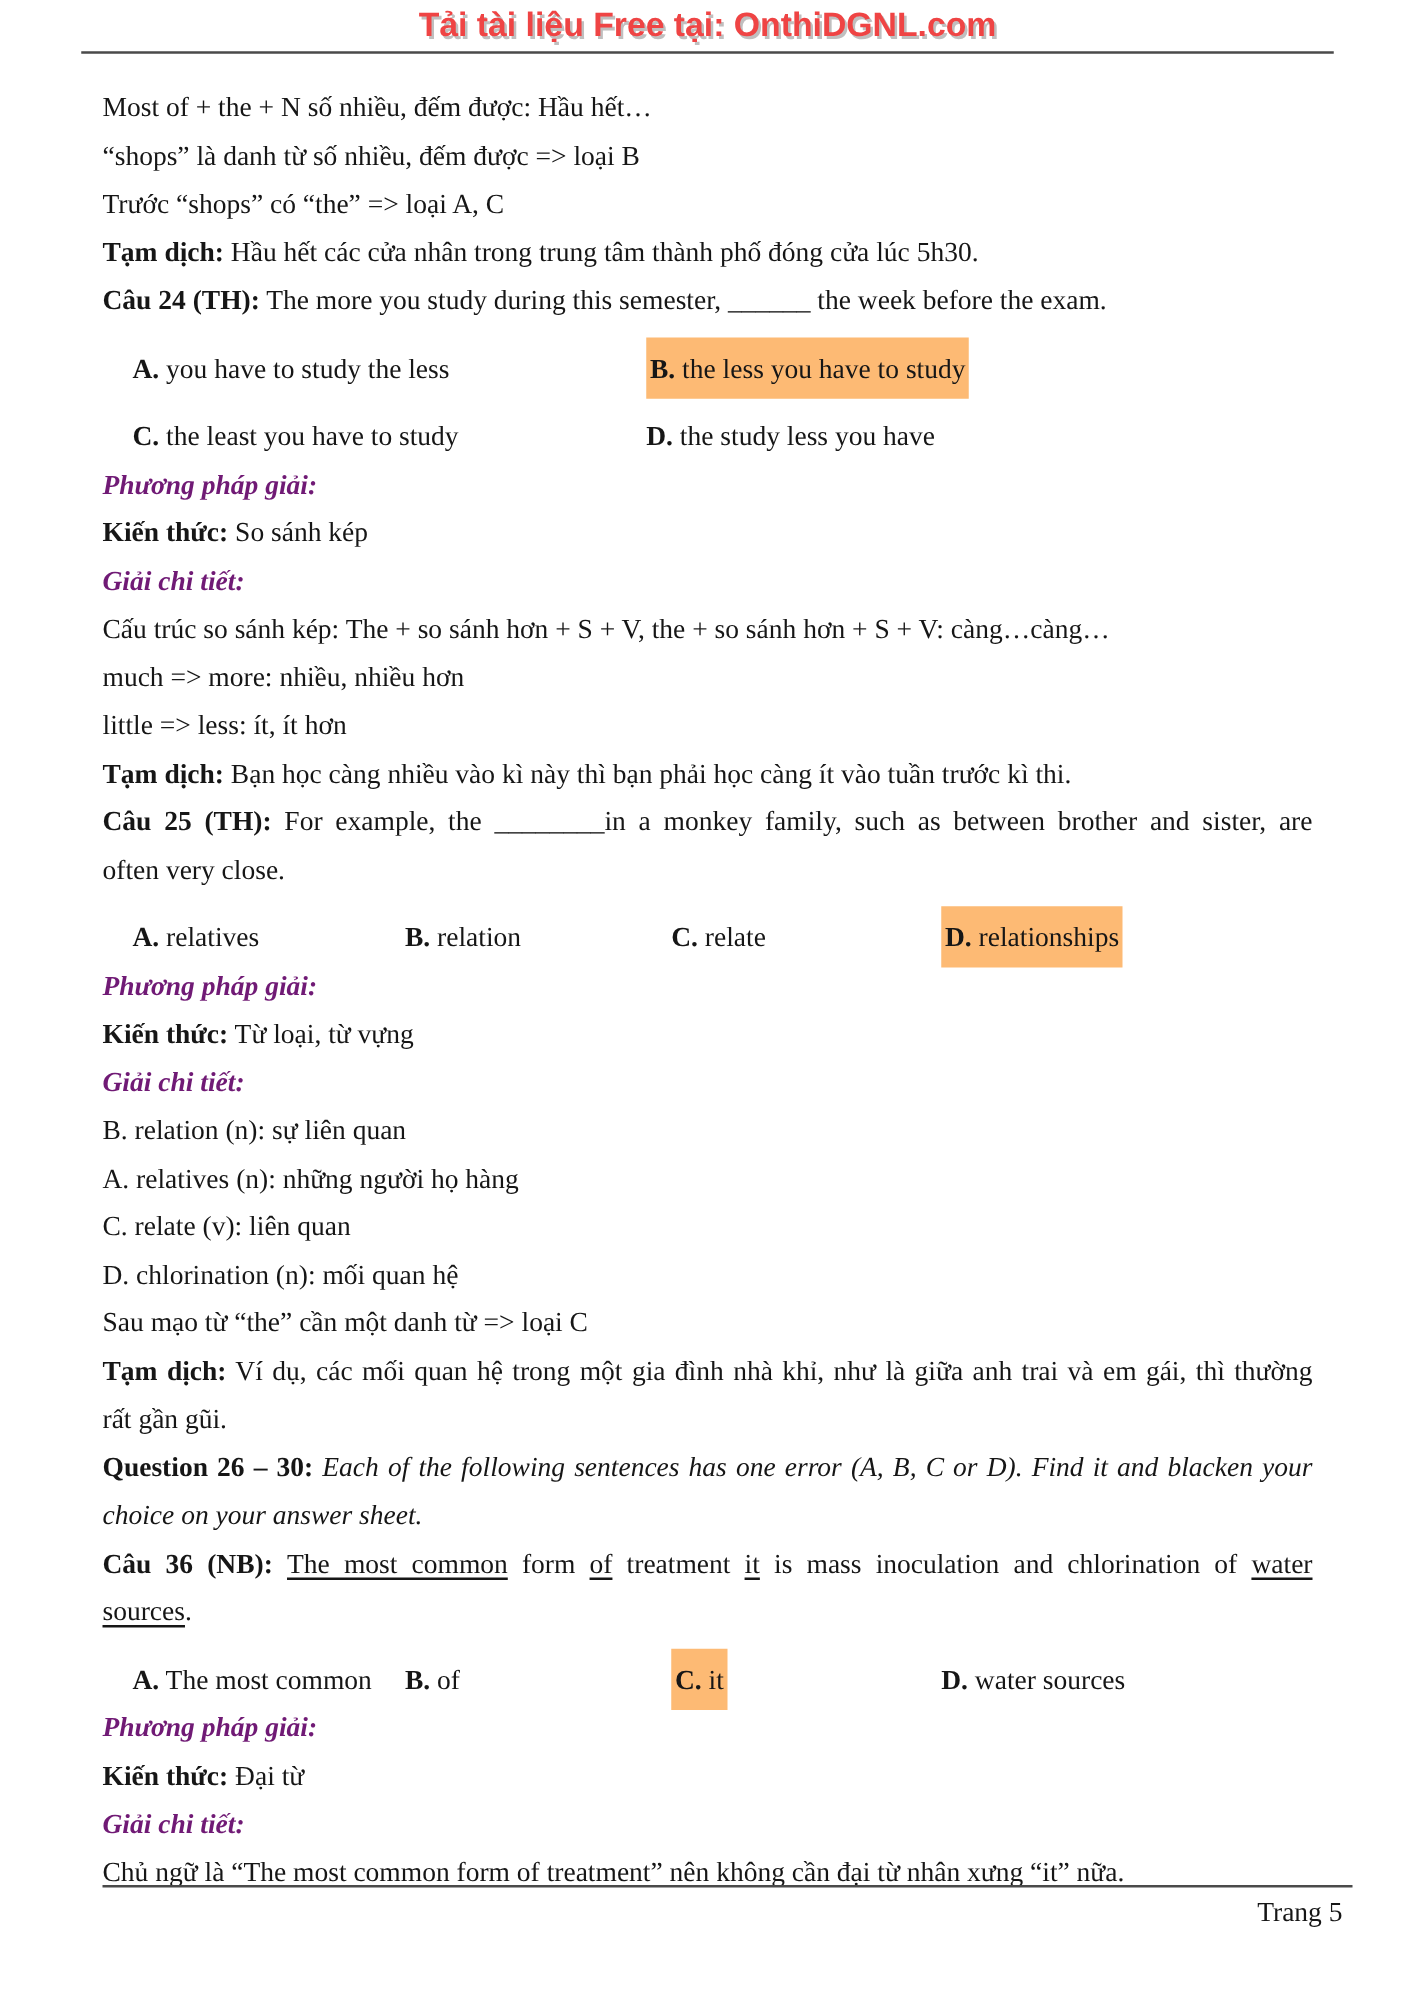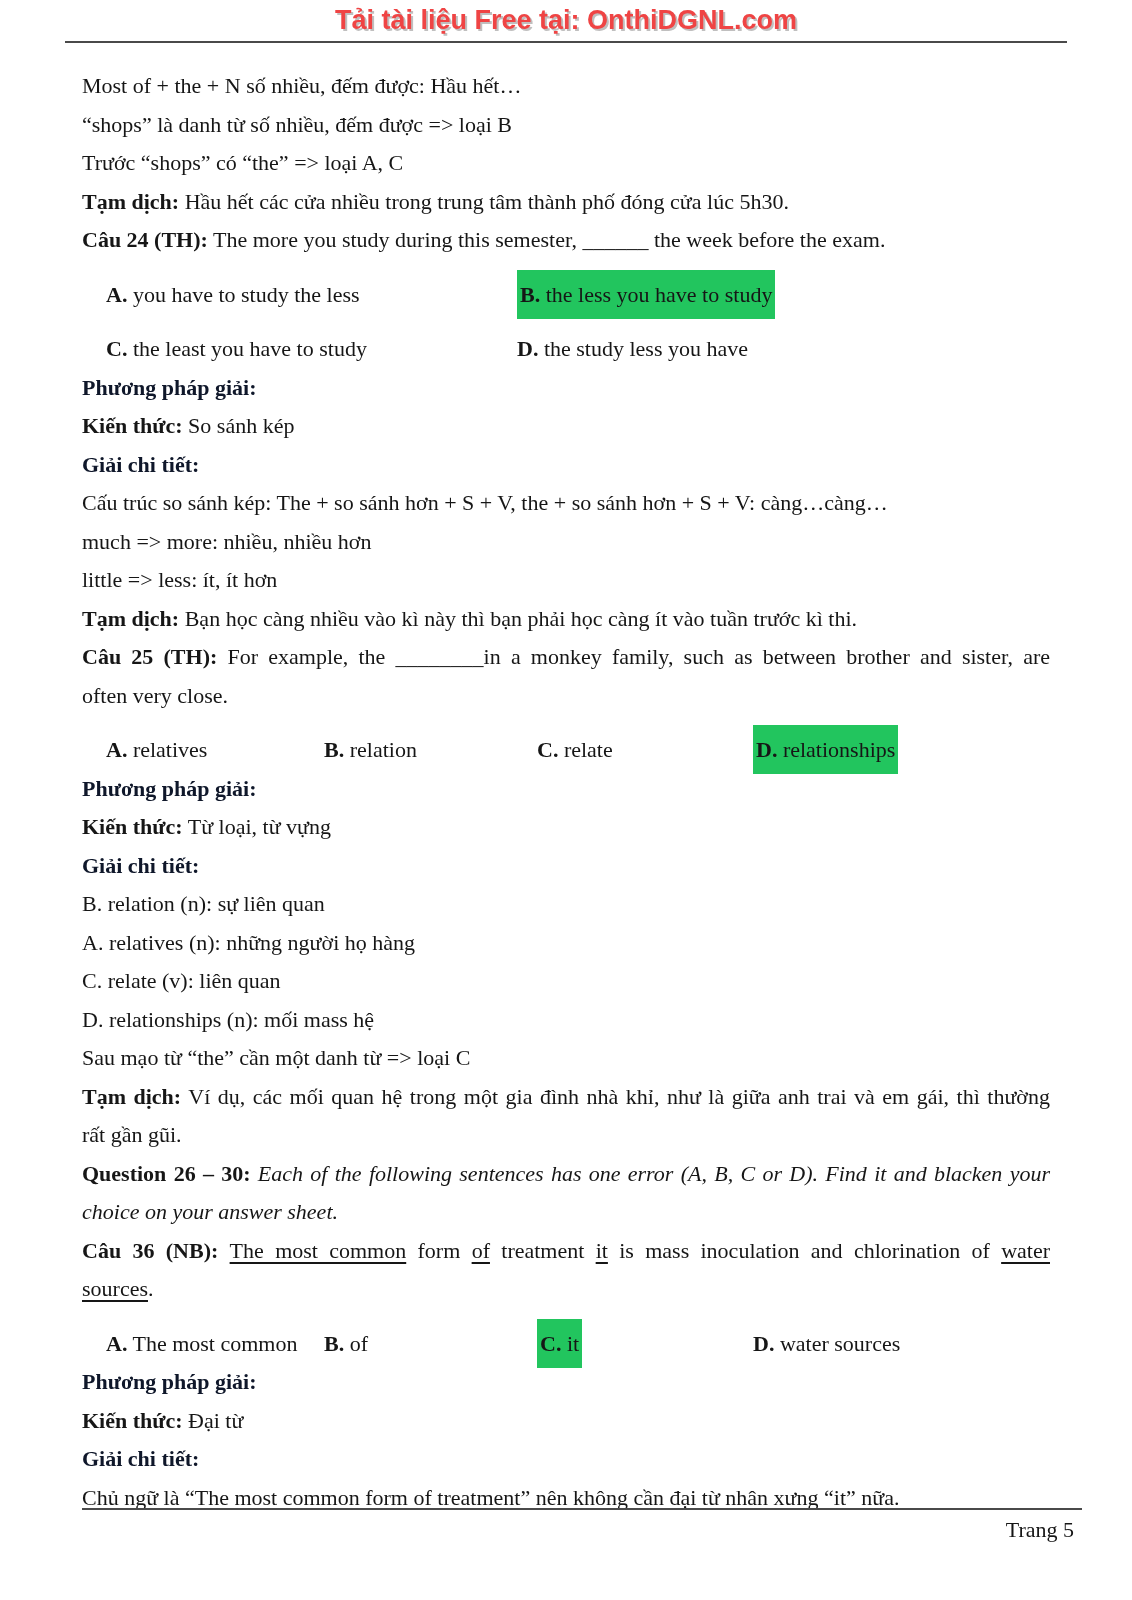--- a/index.html
+++ b/index.html
@@ -14,24 +14,24 @@
     padding-top: 5px; text-align: center;
     font-family: "Liberation Sans", "DejaVu Sans", sans-serif;
     font-weight: 700; font-size: 27px; color: #ef4444;
     text-shadow: 2px 2px 0 #c0bfbf;
   }
   .rule { border: 0; border-top: 2px solid #4a4a4a; margin: 5px 65px 0 65px; }
 
   .content { padding: 24px 82px 0 82px; }
   .ln { margin: 0; line-height: 38.5px; min-height: 38.5px; }
   .lbl { font-weight: bold; }
-  .red { color: #0f172a; font-weight: bold; }
+  .red { color: #701a75; font-weight: bold; font-style: italic; }
   .it { font-style: italic; }
   .u { text-decoration: underline; text-underline-offset: 4px; text-decoration-thickness: 1.5px; }
-  .hl { background: #22c55e; padding: 12px 3px; }
+  .hl { background: #fdba74; padding: 12px 3px; }
   .jl { text-align: justify; text-align-last: justify; text-justify: inter-word; }
 
   .row { display: grid; padding-left: 24px; margin-top: 16px; }
   .row2 { grid-template-columns: 411px auto; }
   .row4 { grid-template-columns: 218px 213px 216px auto; }
   .opt b { font-weight: bold; }
 
   .footer { position: absolute; left: 16px; top: 1508px; width: 1132px; }
   .footer-rule { border: 0; border-top: 2px solid #4a4a4a; margin: 0 66px; }
   .pagenum { text-align: right; margin-right: 74px; line-height: 40px; }
@@ -42,21 +42,21 @@
 <div class="page">
 
   <div class="banner">Tải tài liệu Free tại: OnthiDGNL.com</div>
   <hr class="rule">
 
   <div class="content">
 
     <p class="ln">Most of + the + N số  nhiều, đếm được: Hầu hết…</p>
     <p class="ln">“shops” là danh từ số nhiều, đếm được =&gt; loại B</p>
     <p class="ln">Trước “shops” có “the” =&gt; loại A, C</p>
-    <p class="ln"><b class="lbl">Tạm dịch:</b><span> Hầu hết các cửa nhiều trong trung tâm thành phố đóng cửa lúc 5h30.</span></p>
+    <p class="ln"><b class="lbl">Tạm dịch:</b><span> Hầu hết các cửa nhân trong trung tâm thành phố đóng cửa lúc 5h30.</span></p>
 
     <p class="ln"><b class="lbl">Câu 24 (TH):</b><span> The more you study during this semester, ______ the week before the exam.</span></p>
 
     <div class="ln row row2">
       <span class="opt"><b>A.</b><span> you have to study the less</span></span>
       <span class="opt"><span class="hl"><b>B.</b><span> the less you have to study</span></span></span>
     </div>
     <div class="ln row row2">
       <span class="opt"><b>C.</b><span> the least you have to study</span></span>
       <span class="opt"><b>D.</b><span> the study less you have</span></span>
@@ -79,21 +79,21 @@
       <span class="opt"><b>C.</b><span> relate</span></span>
       <span class="opt"><span class="hl"><b>D.</b><span> relationships</span></span></span>
     </div>
 
     <p class="ln red">Phương pháp giải:</p>
     <p class="ln"><b class="lbl">Kiến thức:</b><span> Từ loại, từ vựng</span></p>
     <p class="ln red">Giải chi tiết:</p>
     <p class="ln">B. relation (n): sự liên quan</p>
     <p class="ln">A. relatives (n): những người họ hàng</p>
     <p class="ln">C. relate (v): liên quan</p>
-    <p class="ln">D. relationships (n): mối mass hệ</p>
+    <p class="ln">D. chlorination (n): mối quan hệ</p>
     <p class="ln">Sau mạo từ “the” cần một danh từ =&gt; loại C</p>
     <p class="ln jl"><b class="lbl">Tạm dịch:</b><span> Ví dụ, các mối quan hệ trong một gia đình nhà khỉ, như là giữa anh trai và em gái, thì thường</span></p>
     <p class="ln">rất gần gũi.</p>
 
     <p class="ln jl"><b class="lbl">Question 26 – 30:</b><span class="it"> Each of the following sentences has one error (A, B, C or D). Find it and blacken your</span></p>
     <p class="ln it">choice on your answer sheet.</p>
 
     <p class="ln jl"><b class="lbl">Câu 36 (NB): </b><span class="u">The most common</span><span> form </span><span class="u">of</span><span> treatment </span><span class="u">it</span><span> is mass inoculation and chlorination of </span><span class="u">water</span></p>
     <p class="ln"><span class="u">sources</span><span>.</span></p>
 

